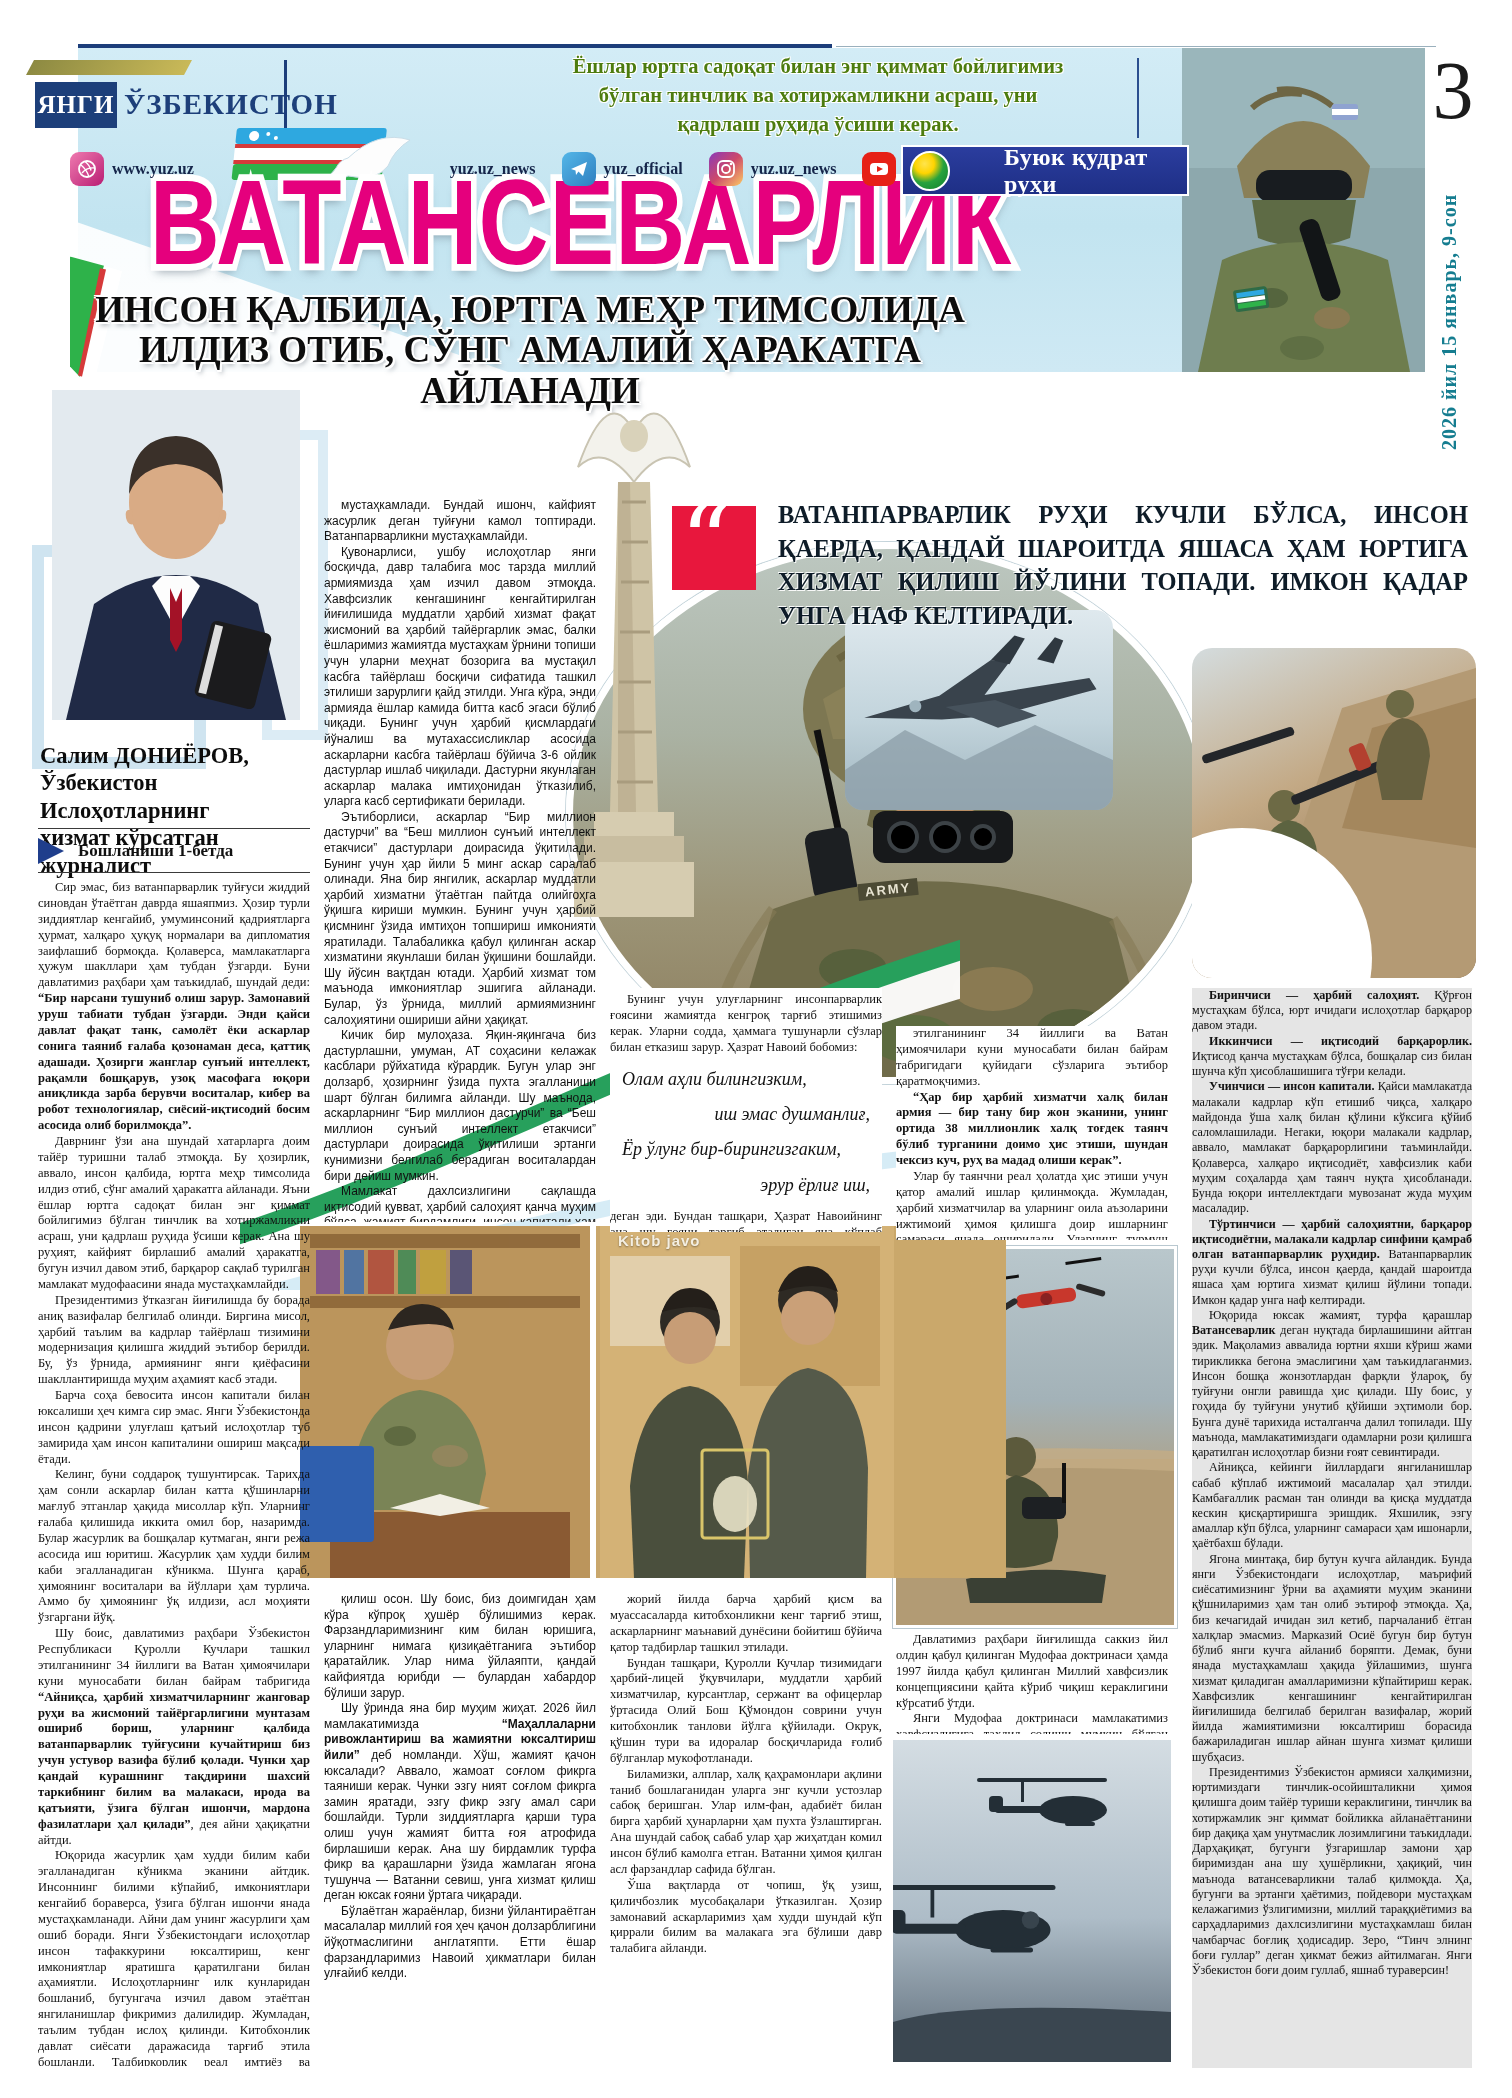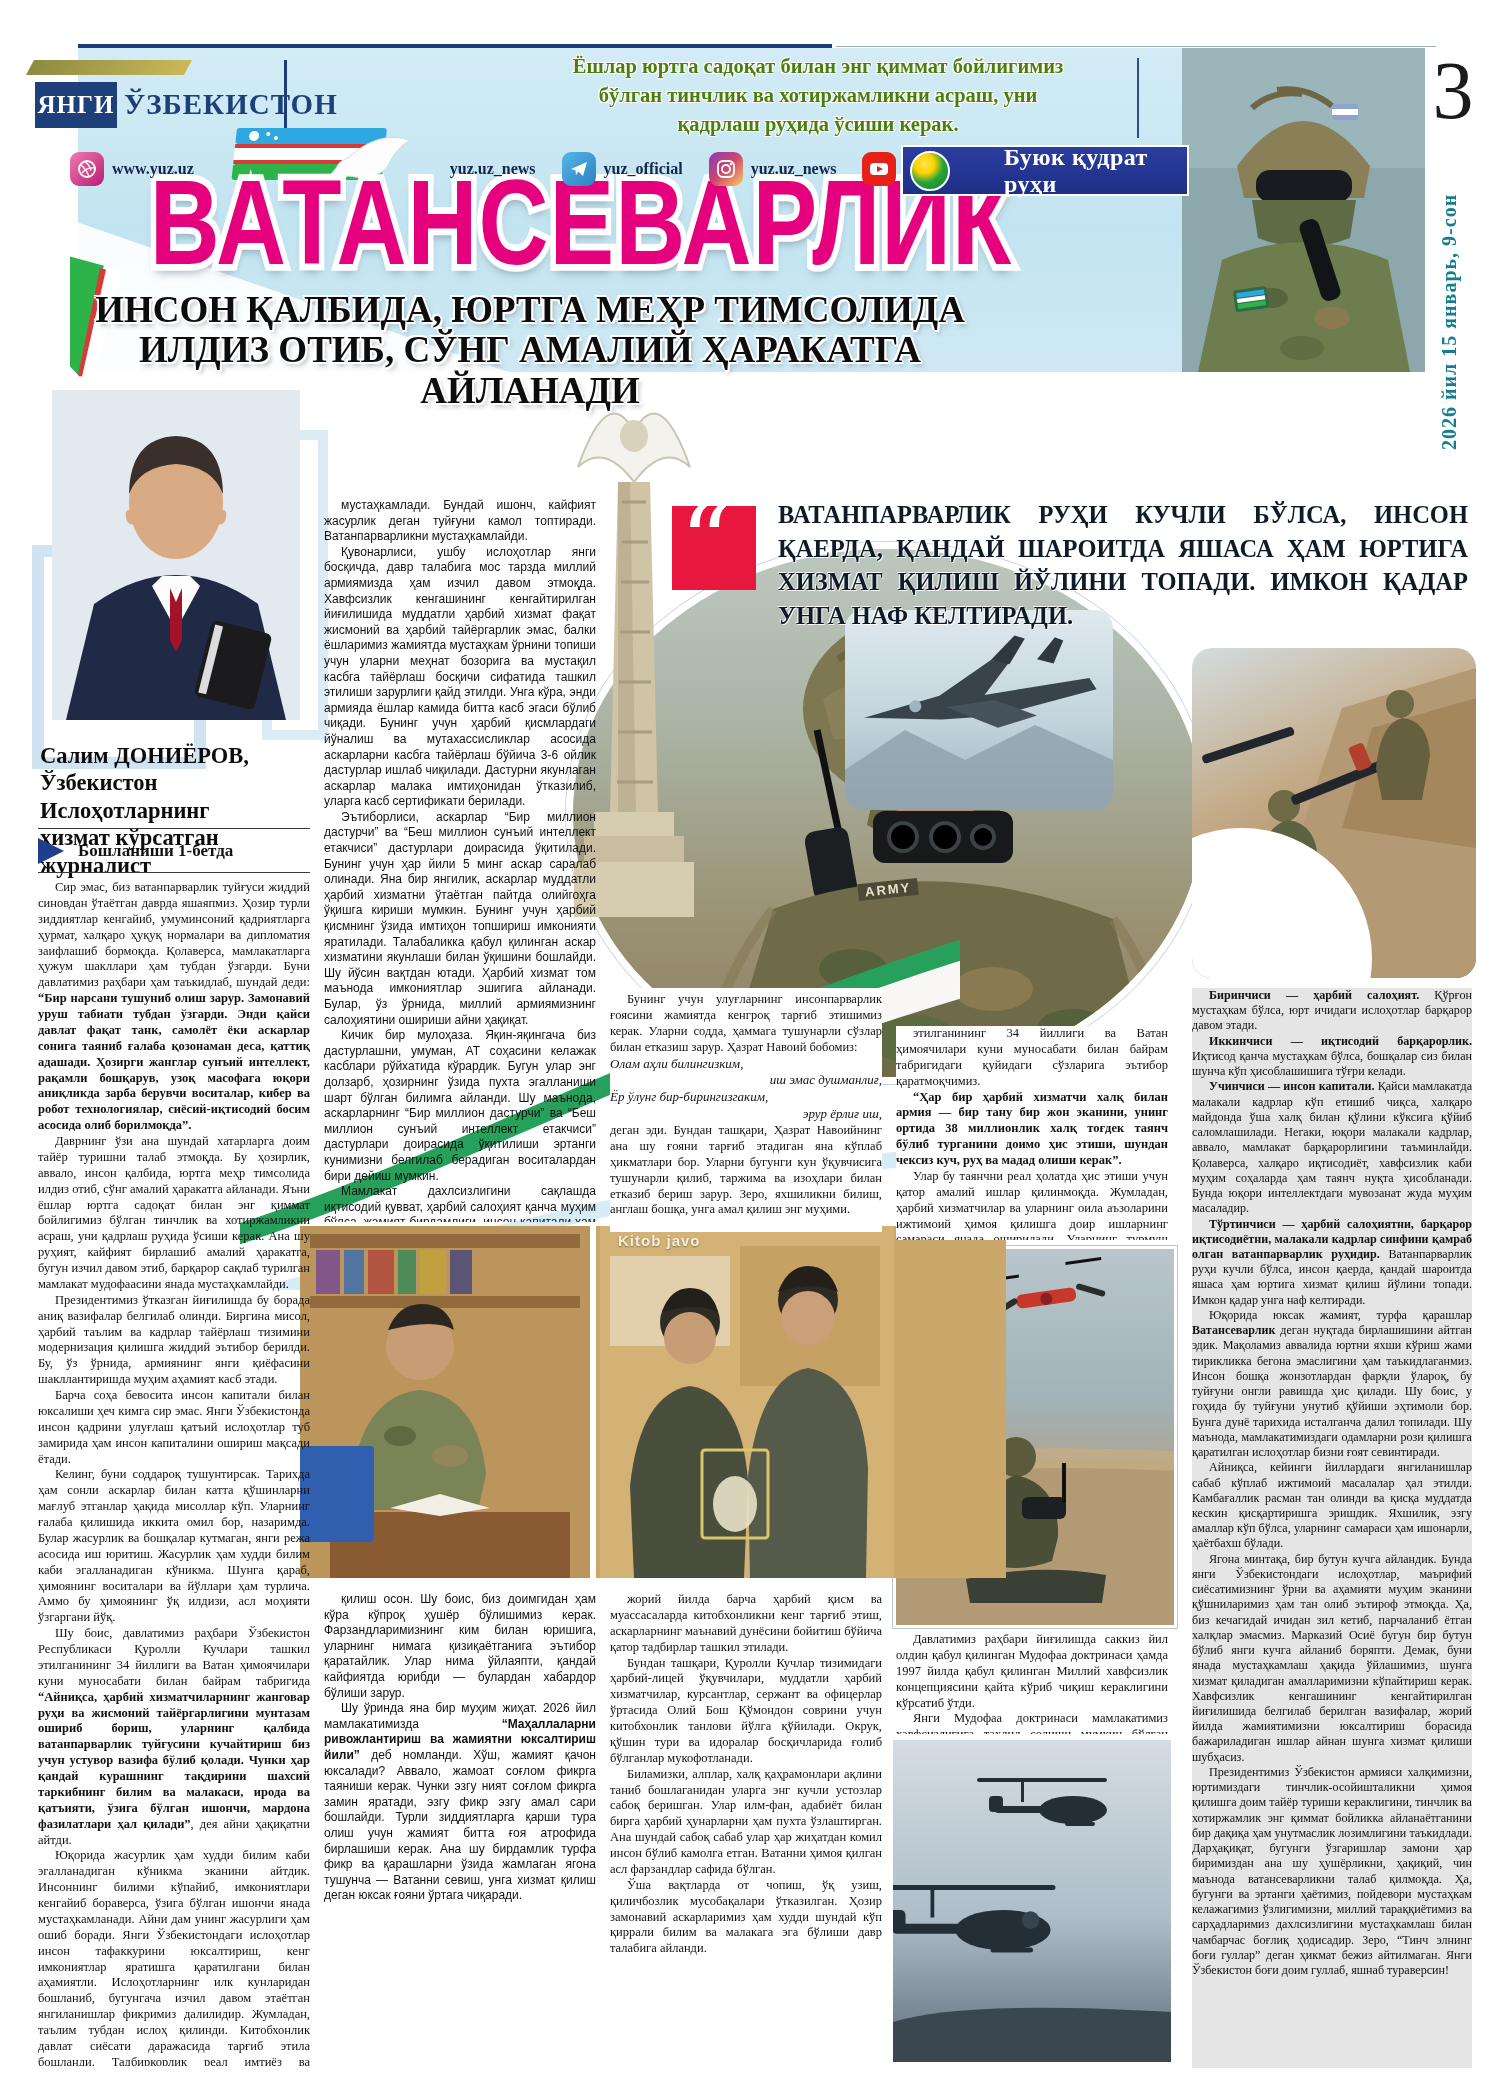--- a/index.html
+++ b/index.html
@@ -87,21 +87,21 @@
   .drone{left:893px;top:1246px;width:278px;height:376px;border:3px solid #fff;box-shadow:0 0 0 1px #b9c8d0;z-index:4;
      background:linear-gradient(180deg,#b9c7cc 0%,#a3b2b8 40%,#b29b74 70%,#8f7a58 100%);}
   .library{left:300px;top:1226px;width:706px;height:352px;z-index:4;background:#caa86b;}
   .heli{left:893px;top:1740px;width:278px;height:322px;z-index:4;
      background:linear-gradient(180deg,#d4dde3 0%,#aebdc8 55%,#5f6d7a 100%);}
   .libsign{position:absolute;left:318px;top:6px;color:#f4efe2;font-weight:bold;font-size:15px;letter-spacing:1px;
      font-family:"Liberation Sans",sans-serif;text-shadow:0 1px 2px rgba(0,0,0,.4);}
   .armypatch{position:absolute;left:285px;top:332px;color:#e8e4d2;background:#4c4a34;font-family:"Liberation Sans",sans-serif;
      font-weight:bold;font-size:13px;padding:1px 7px;letter-spacing:2px;transform:rotate(-6deg);}
   .cap3{background:#fff;padding-top:4px;}
-  .poemline{margin:0;font-style:italic;font-size:13px;line-height:1.3;}
+  .poemline{margin:12px;font-style:italic;font-size:18px;line-height:1.3;}
   .poemline.r{text-align:right;}
   .ribbons{position:absolute;left:240px;top:900px;width:720px;height:390px;z-index:3;pointer-events:none;}
 </style>
 </head>
 <body>
 
 <div id="page">
 
   <div class="toprule"></div>
   <div class="toprule2"></div>
@@ -428,20 +428,21 @@
       <p class="para"><span>Қувонарлиси, ушбу ислоҳотлар янги босқичда, давр талабига мос тарзда миллий армиямизда ҳам изчил давом этмоқда. Хавфсизлик кенгашининг кенгайтирилган йиғилишида муддатли ҳарбий хизмат фақат жисмоний ва ҳарбий тайёргарлик эмас, балки ёшларимиз жамиятда мустаҳкам ўрнини топиши учун уларни меҳнат бозорига ва мустақил касбга тайёрлаш босқичи сифатида ташкил этилиши зарурлиги қайд этилди. Унга кўра, энди армияда ёшлар камида битта касб эгаси бўлиб чиқади. Бунинг учун ҳарбий қисмлардаги йўналиш ва мутахассисликлар асосида аскарларни касбга тайёрлаш бўйича 3-6 ойлик дастурлар ишлаб чиқилади. Дастурни якунлаган аскарлар малака имтиҳонидан ўтказилиб, уларга касб сертификати берилади.</span><b></b><span></span></p>
       <p class="para"><span>Эътиборлиси, аскарлар “Бир миллион дастурчи” ва “Беш миллион сунъий интеллект етакчиси” дастурлари доирасида ўқитилади. Бунинг учун ҳар йили 5 минг аскар саралаб олинади. Яна бир янгилик, аскарлар муддатли ҳарбий хизматни ўтаётган пайтда олийгоҳга ўқишга кириши мумкин. Бунинг учун ҳарбий қисмнинг ўзида имтиҳон топшириш имконияти яратилади. Талабаликка қабул қилинган аскар хизматини якунлаши билан ўқишини бошлайди. Шу йўсин вақтдан ютади. Ҳарбий хизмат том маънода имкониятлар эшигига айланади. Булар, ўз ўрнида, миллий армиямизнинг салоҳиятини ошириши айни ҳақиқат.</span><b></b><span></span></p>
       <p class="para"><span>Кичик бир мулоҳаза. Яқин-яқингача биз дастурлашни, умуман, АТ соҳасини келажак касблари рўйхатида кўрардик. Бугун улар энг долзарб, ҳозирнинг ўзида пухта эгалланиши шарт бўлган билимга айланди. Шу маънода, аскарларнинг “Бир миллион дастурчи” ва “Беш миллион сунъий интеллект етакчиси” дастурлари доирасида ўқитилиши эртанги кунимизни белгилаб берадиган воситалардан бири дейиш мумкин.</span><b></b><span></span></p>
       <p class="para"><span>Мамлакат дахлсизлигини сақлашда иқтисодий қувват, ҳарбий салоҳият қанча муҳим бўлса, жамият бирдамлиги, инсон капитали ҳам шунча долзарб. Тарихдан ҳам, бугунги сиёсий жараёнлардан ҳам биляпмизки, ичидан емирилган жамиятларни пароканда</span><b></b><span></span></p>
     </div>
 
   <div class="col sans" style="left:324px;top:1592px;width:272px;height:474px;">
 
   <p class="para"><span>қилиш осон. Шу боис, биз доимгидан ҳам кўра кўпроқ ҳушёр бўлишимиз керак. Фарзандларимизнинг ким билан юришига, уларнинг нимага қизиқаётганига эътибор қаратайлик. Улар нима ўйлаяпти, қандай кайфиятда юрибди — булардан хабардор бўлиши зарур.</span><b></b><span></span></p>
       <p class="para"><span>Шу ўринда яна бир муҳим жиҳат. 2026 йил мамлакатимизда </span><b>“Маҳаллаларни ривожлантириш ва жамиятни юксалтириш йили”</b><span> деб номланди. Хўш, жамият қачон юксалади? Аввало, жамоат соғлом фикрга таяниши керак. Чунки эзгу ният соғлом фикрга замин яратади, эзгу фикр эзгу амал сари бошлайди. Турли зиддиятларга қарши тура олиш учун жамият битта ғоя атрофида бирлашиши керак. Ана шу бирдамлик турфа фикр ва қарашларни ўзида жамлаган ягона тушунча — Ватанни севиш, унга хизмат қилиш деган юксак ғояни ўртага чиқаради.</span></p>
+      <p class="para"><span>Бўлаётган жараёнлар, бизни ўйлантираётган масалалар миллий ғоя ҳеч қачон долзарблигини йўқотмаслигини англатяпти. Етти ёшар фарзандларимиз Навоий ҳикматлари билан улғайиб келди.</span><b></b><span></span></p>
     </div>
 
   <div class="col cap3" style="left:610px;top:988px;width:272px;height:240px;z-index:6;">
     <p class="para">Бунинг учун улуғларнинг инсонпарварлик ғоясини жамиятда кенгроқ тарғиб этишимиз керак. Уларни содда, ҳаммага тушунарли сўзлар билан етказиш зарур. Ҳазрат Навоий бобомиз:</p>
     <p class="poemline">Олам аҳли билингизким,</p>
     <p class="poemline r">иш эмас душманлиғ,</p>
     <p class="poemline">Ёр ўлунг бир-бирингизгаким,</p>
     <p class="poemline r">эрур ёрлиғ иш,</p>
     <p class="para" style="text-indent:0;">деган эди. Бундан ташқари, Ҳазрат Навоийнинг ана шу ғояни тарғиб этадиган яна кўплаб ҳикматлари бор. Уларни бугунги кун ўқувчисига тушунарли қилиб, таржима ва изоҳлари билан етказиб бериш зарур. Зеро, яхшиликни билиш, англаш бошқа, унга амал қилиш энг муҳими.</p>
   </div>

